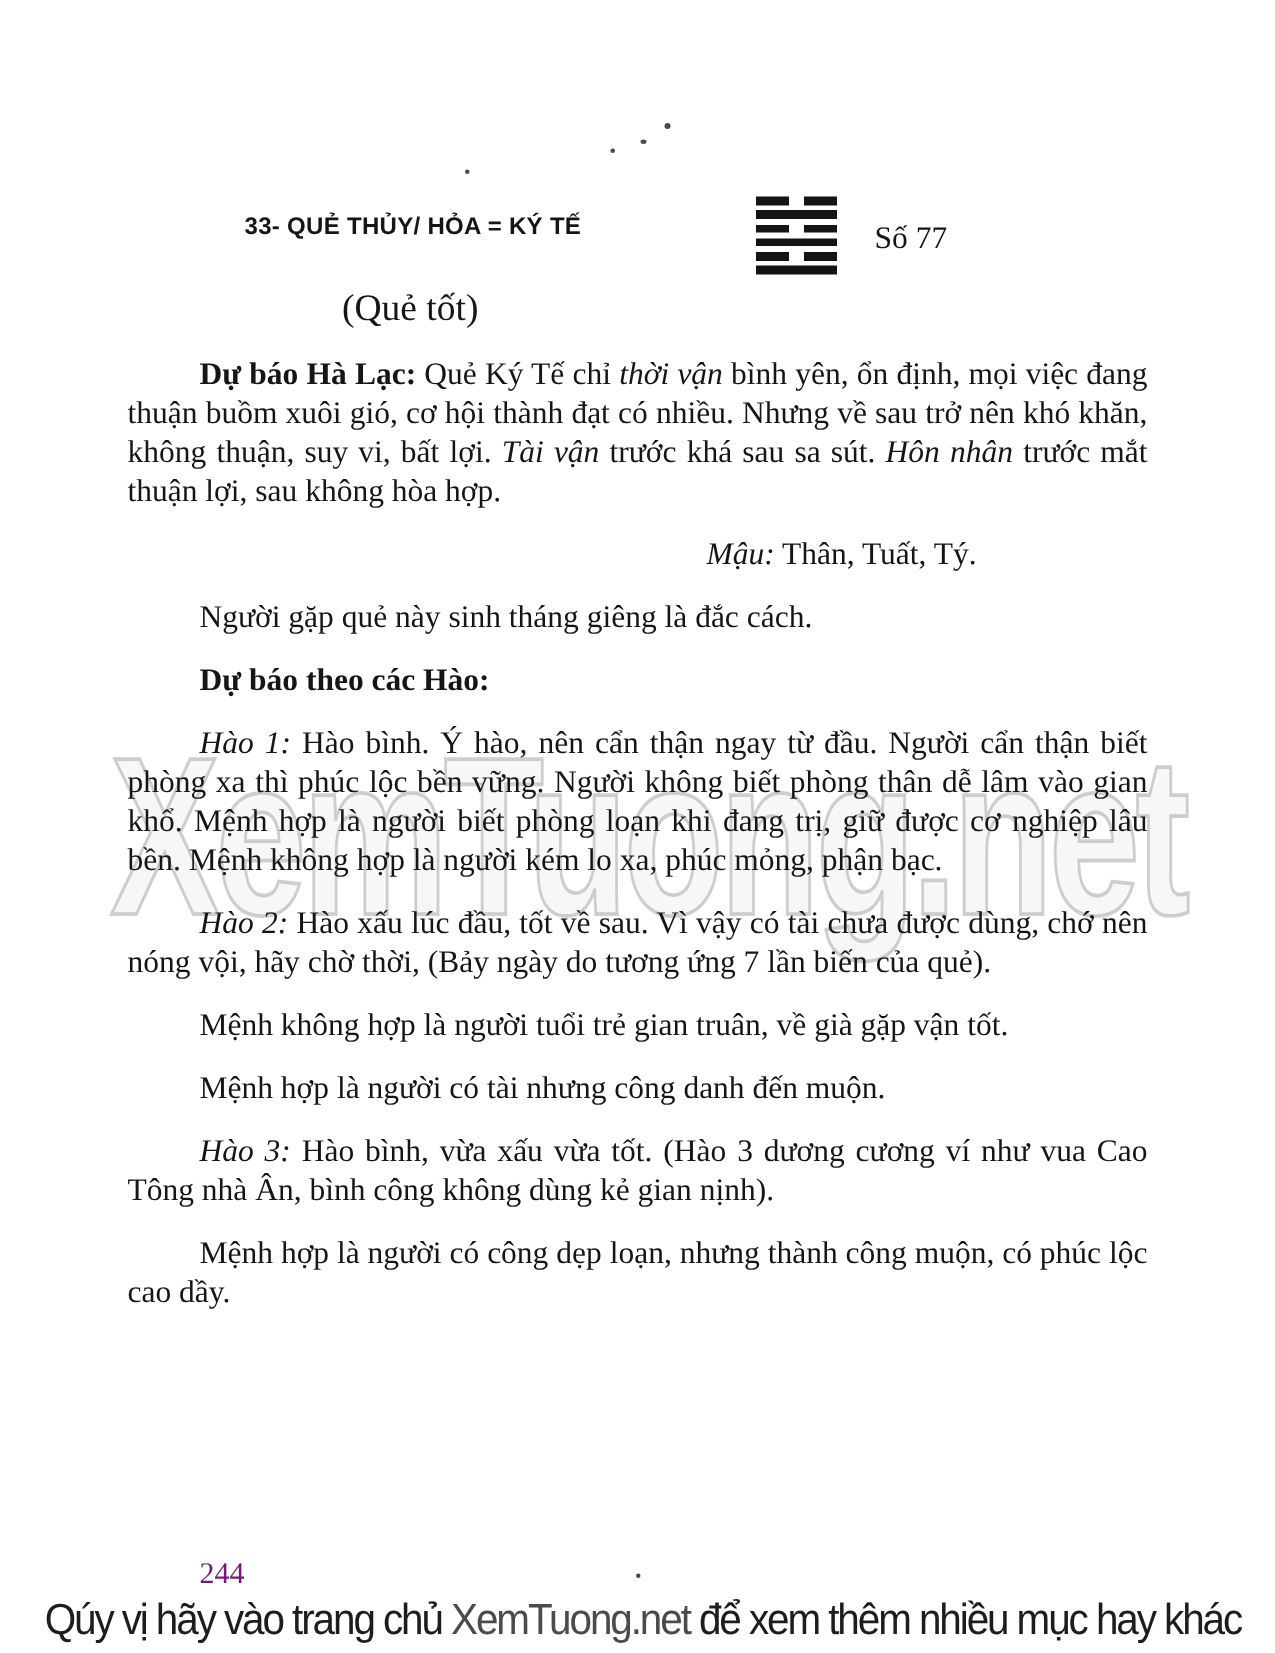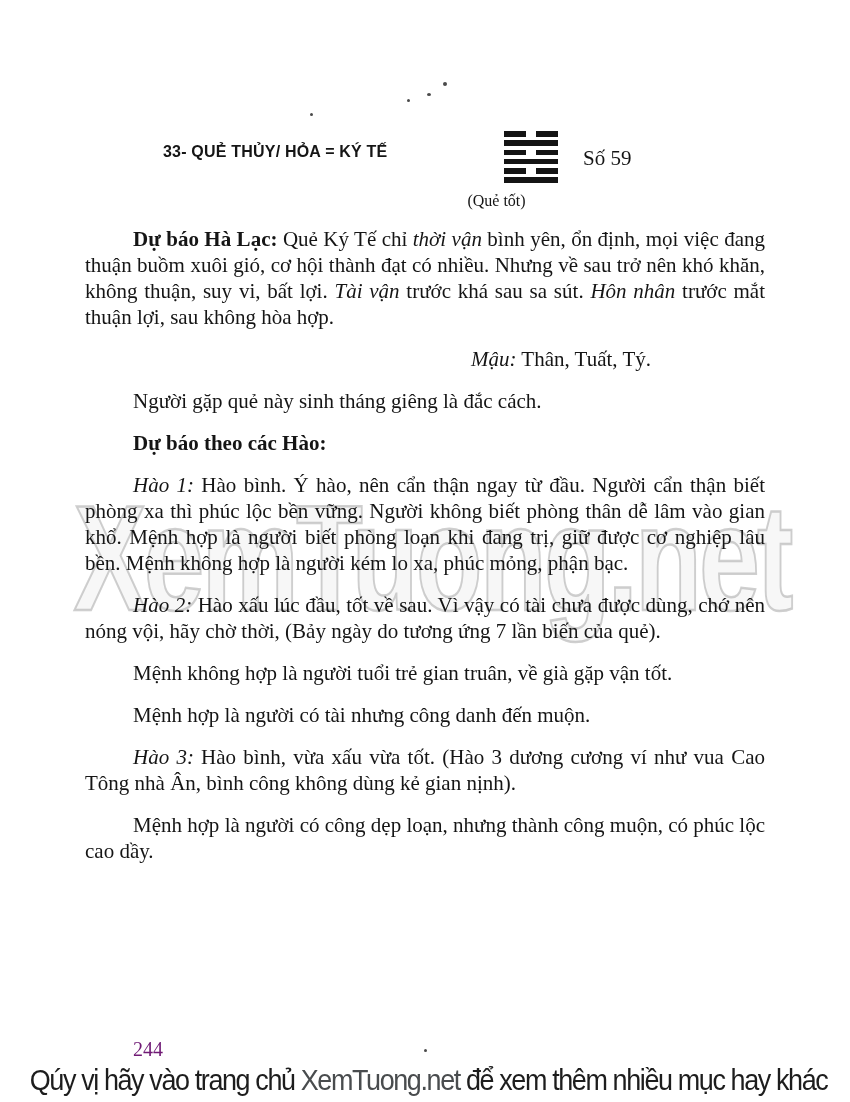--- a/index.html
+++ b/index.html
@@ -28,21 +28,21 @@
   }
   .hexagram{
     position:absolute;left:419px;top:-9px;width:54px;height:52px;
     display:flex;flex-direction:column;justify-content:space-between;
   }
   .hl{height:5.5px;background:#141414;}
   .hl.broken{background:linear-gradient(to right,#141414 0 41%,transparent 41% 59%,#141414 59% 100%);}
   .so-label{
     position:absolute;left:498px;top:6px;font-size:21px;white-space:nowrap;
   }
-  .subtitle{margin:4px 0 16px 143px;font-size:16px;text-align:center;}
+  .subtitle{margin:4px 0 16px 143px;font-size:25px;}
   .para{
     margin:16px 0 6px 0;font-size:21px;line-height:26px;
     text-align:justify;text-indent:48px;
   }
   .para.bold{font-weight:700;}
   .para.mau{text-align:center;text-indent:0;margin-left:272px;}
   .it{font-style:italic;}
   .bd{font-weight:700;}
   .pagenum{
     position:absolute;left:133px;top:1038px;z-index:1;font-size:20px;
@@ -76,21 +76,21 @@
     <div class="header-row">
       <h1 class="title">33- QUẺ THỦY/ HỎA =  KÝ TẾ</h1>
       <div class="hexagram">
           <div class="hl broken"></div>
           <div class="hl solid"></div>
           <div class="hl broken"></div>
           <div class="hl solid"></div>
           <div class="hl broken"></div>
           <div class="hl solid"></div>
         </div>
-      <div class="so-label">Số 59</div>
+      <div class="so-label">Số 77</div>
     </div>
 
     <div class="subtitle">(Quẻ tốt)</div>
 
     <p class="para"><span class="bd">Dự báo Hà Lạc:</span><span> Quẻ Ký Tế chỉ </span><span class="it">thời vận</span><span> bình yên, ổn định, mọi việc đang thuận buồm xuôi gió, cơ hội thành đạt có nhiều. Nhưng về sau trở nên khó khăn, không thuận, suy vi, bất lợi. </span><span class="it">Tài vận</span><span> trước khá sau sa sút. </span><span class="it">Hôn nhân</span><span> trước mắt thuận lợi, sau không hòa hợp.</span></p>
 
 
     <p class="para mau"><span class="it">Mậu:</span><span> Thân, Tuất, Tý.</span></p>
 
     <p class="para">Người gặp quẻ này sinh tháng giêng là đắc cách.</p>

